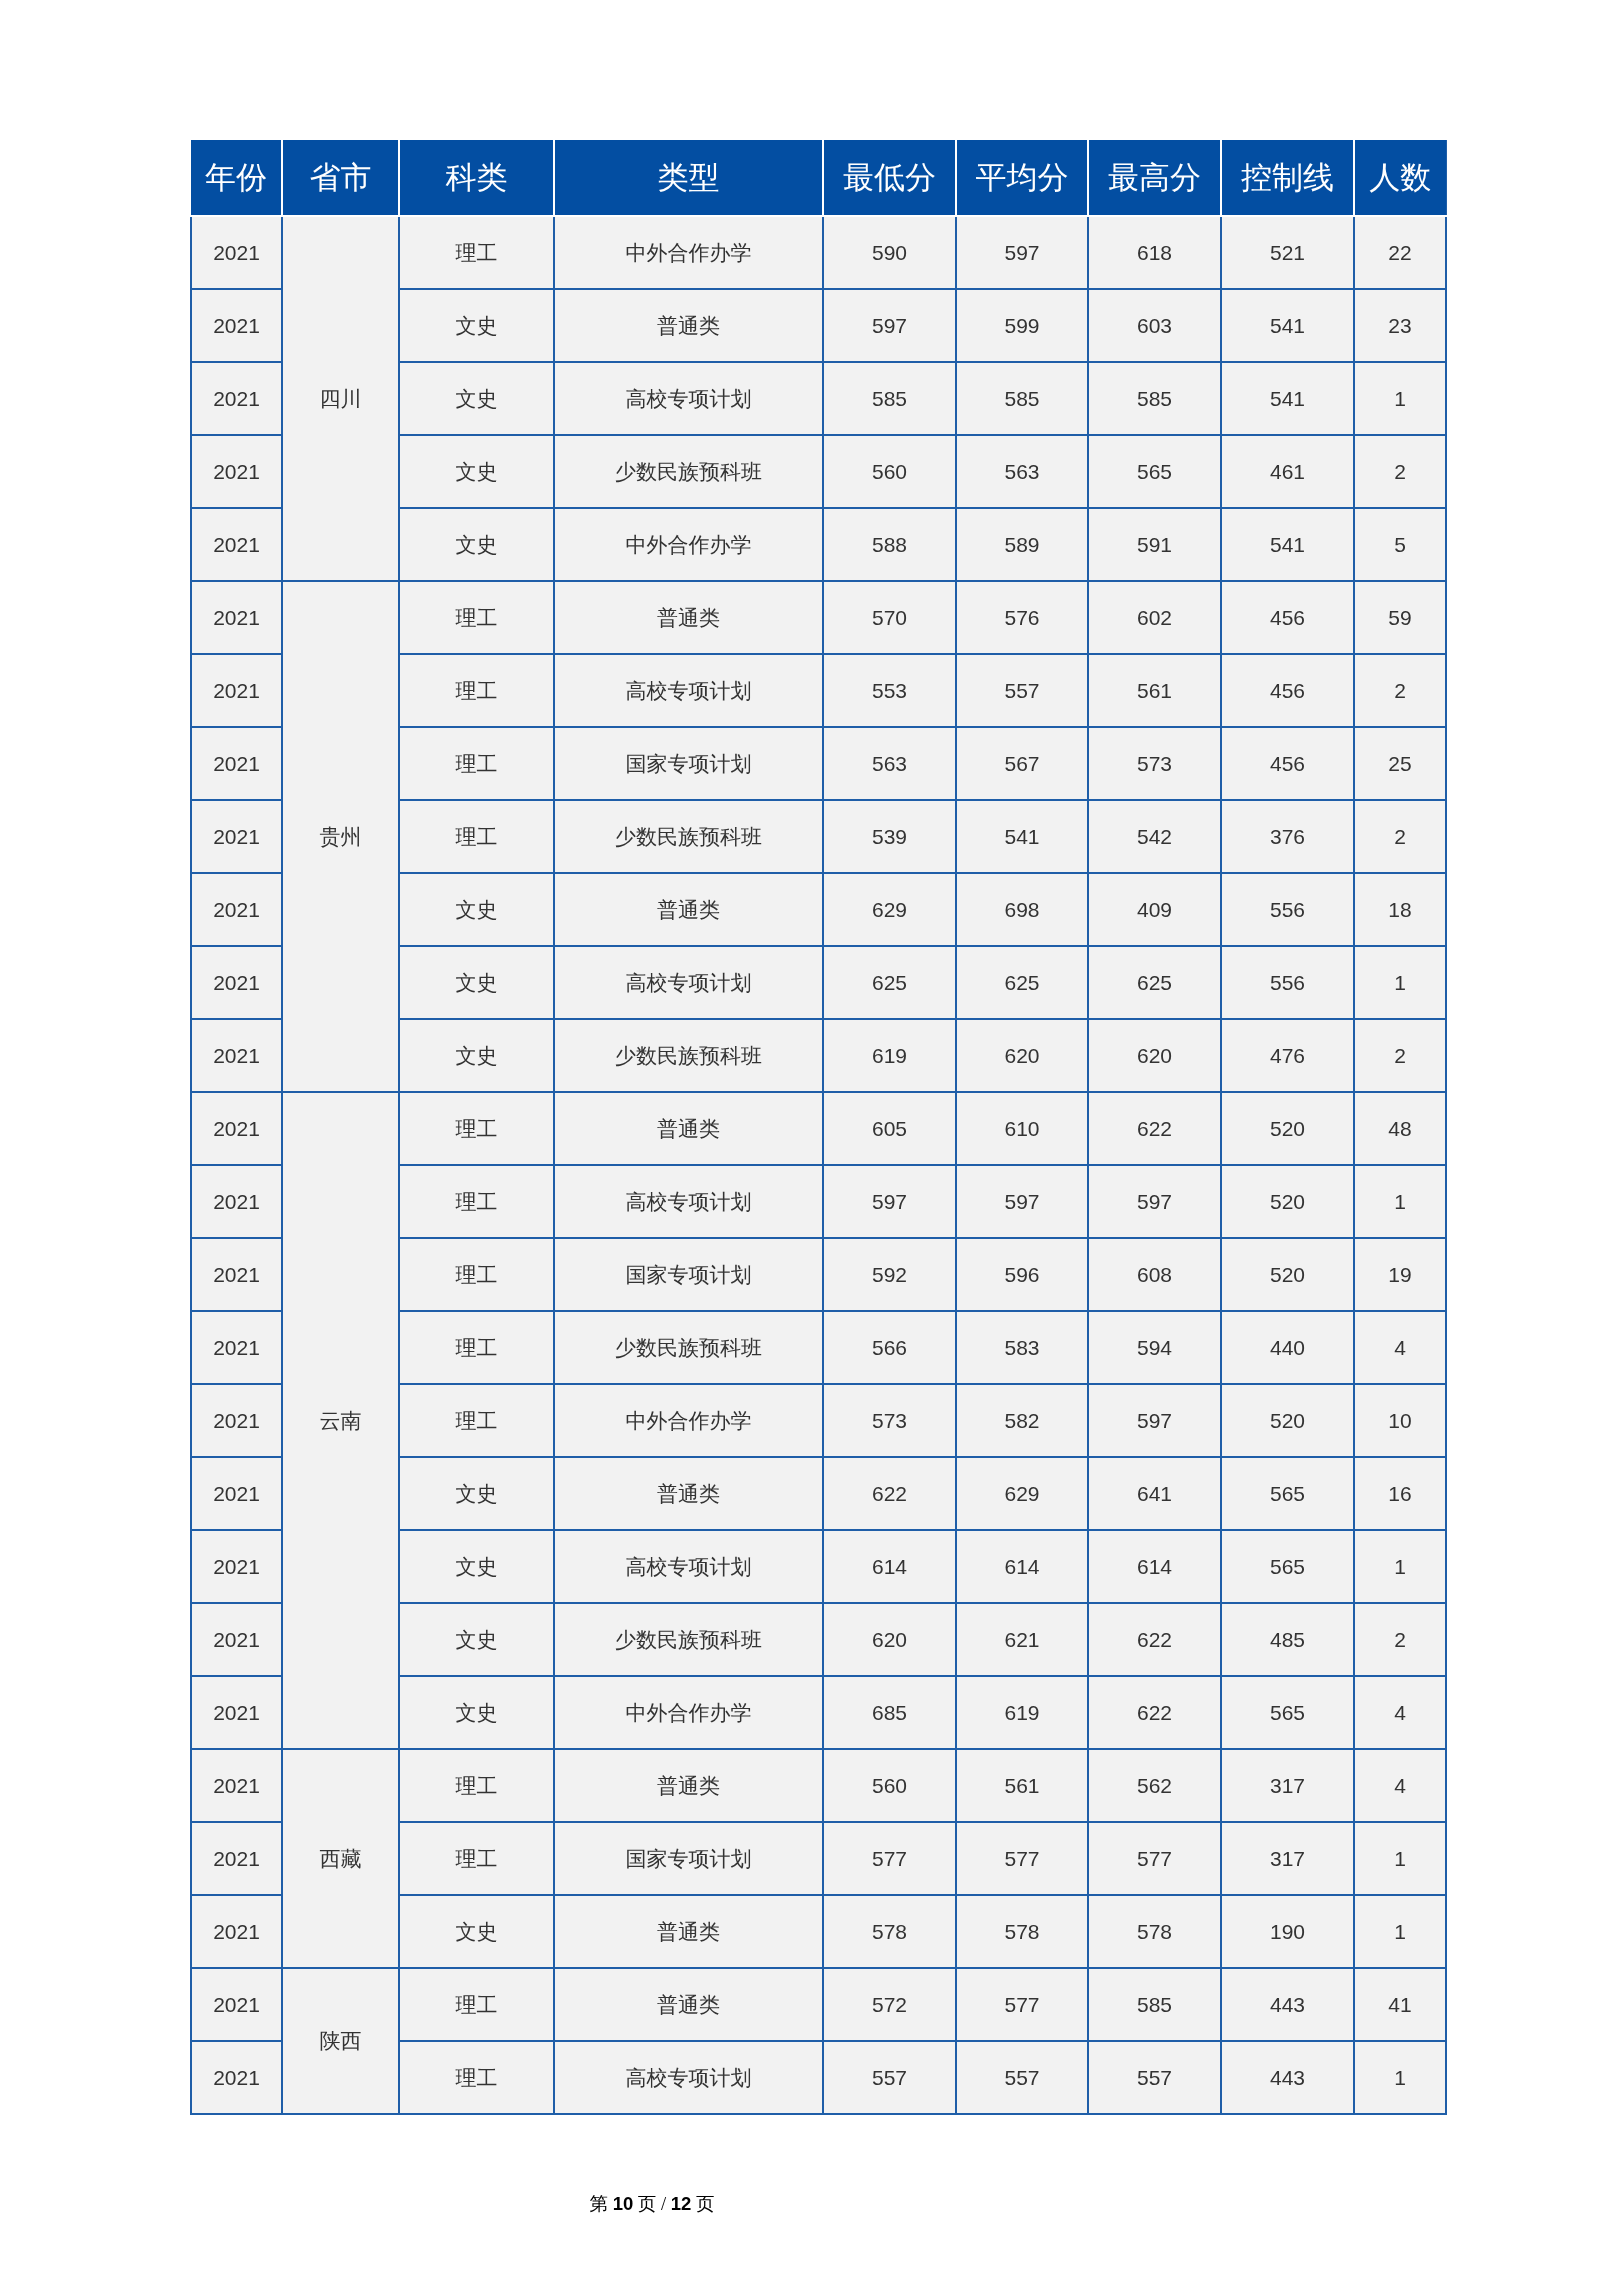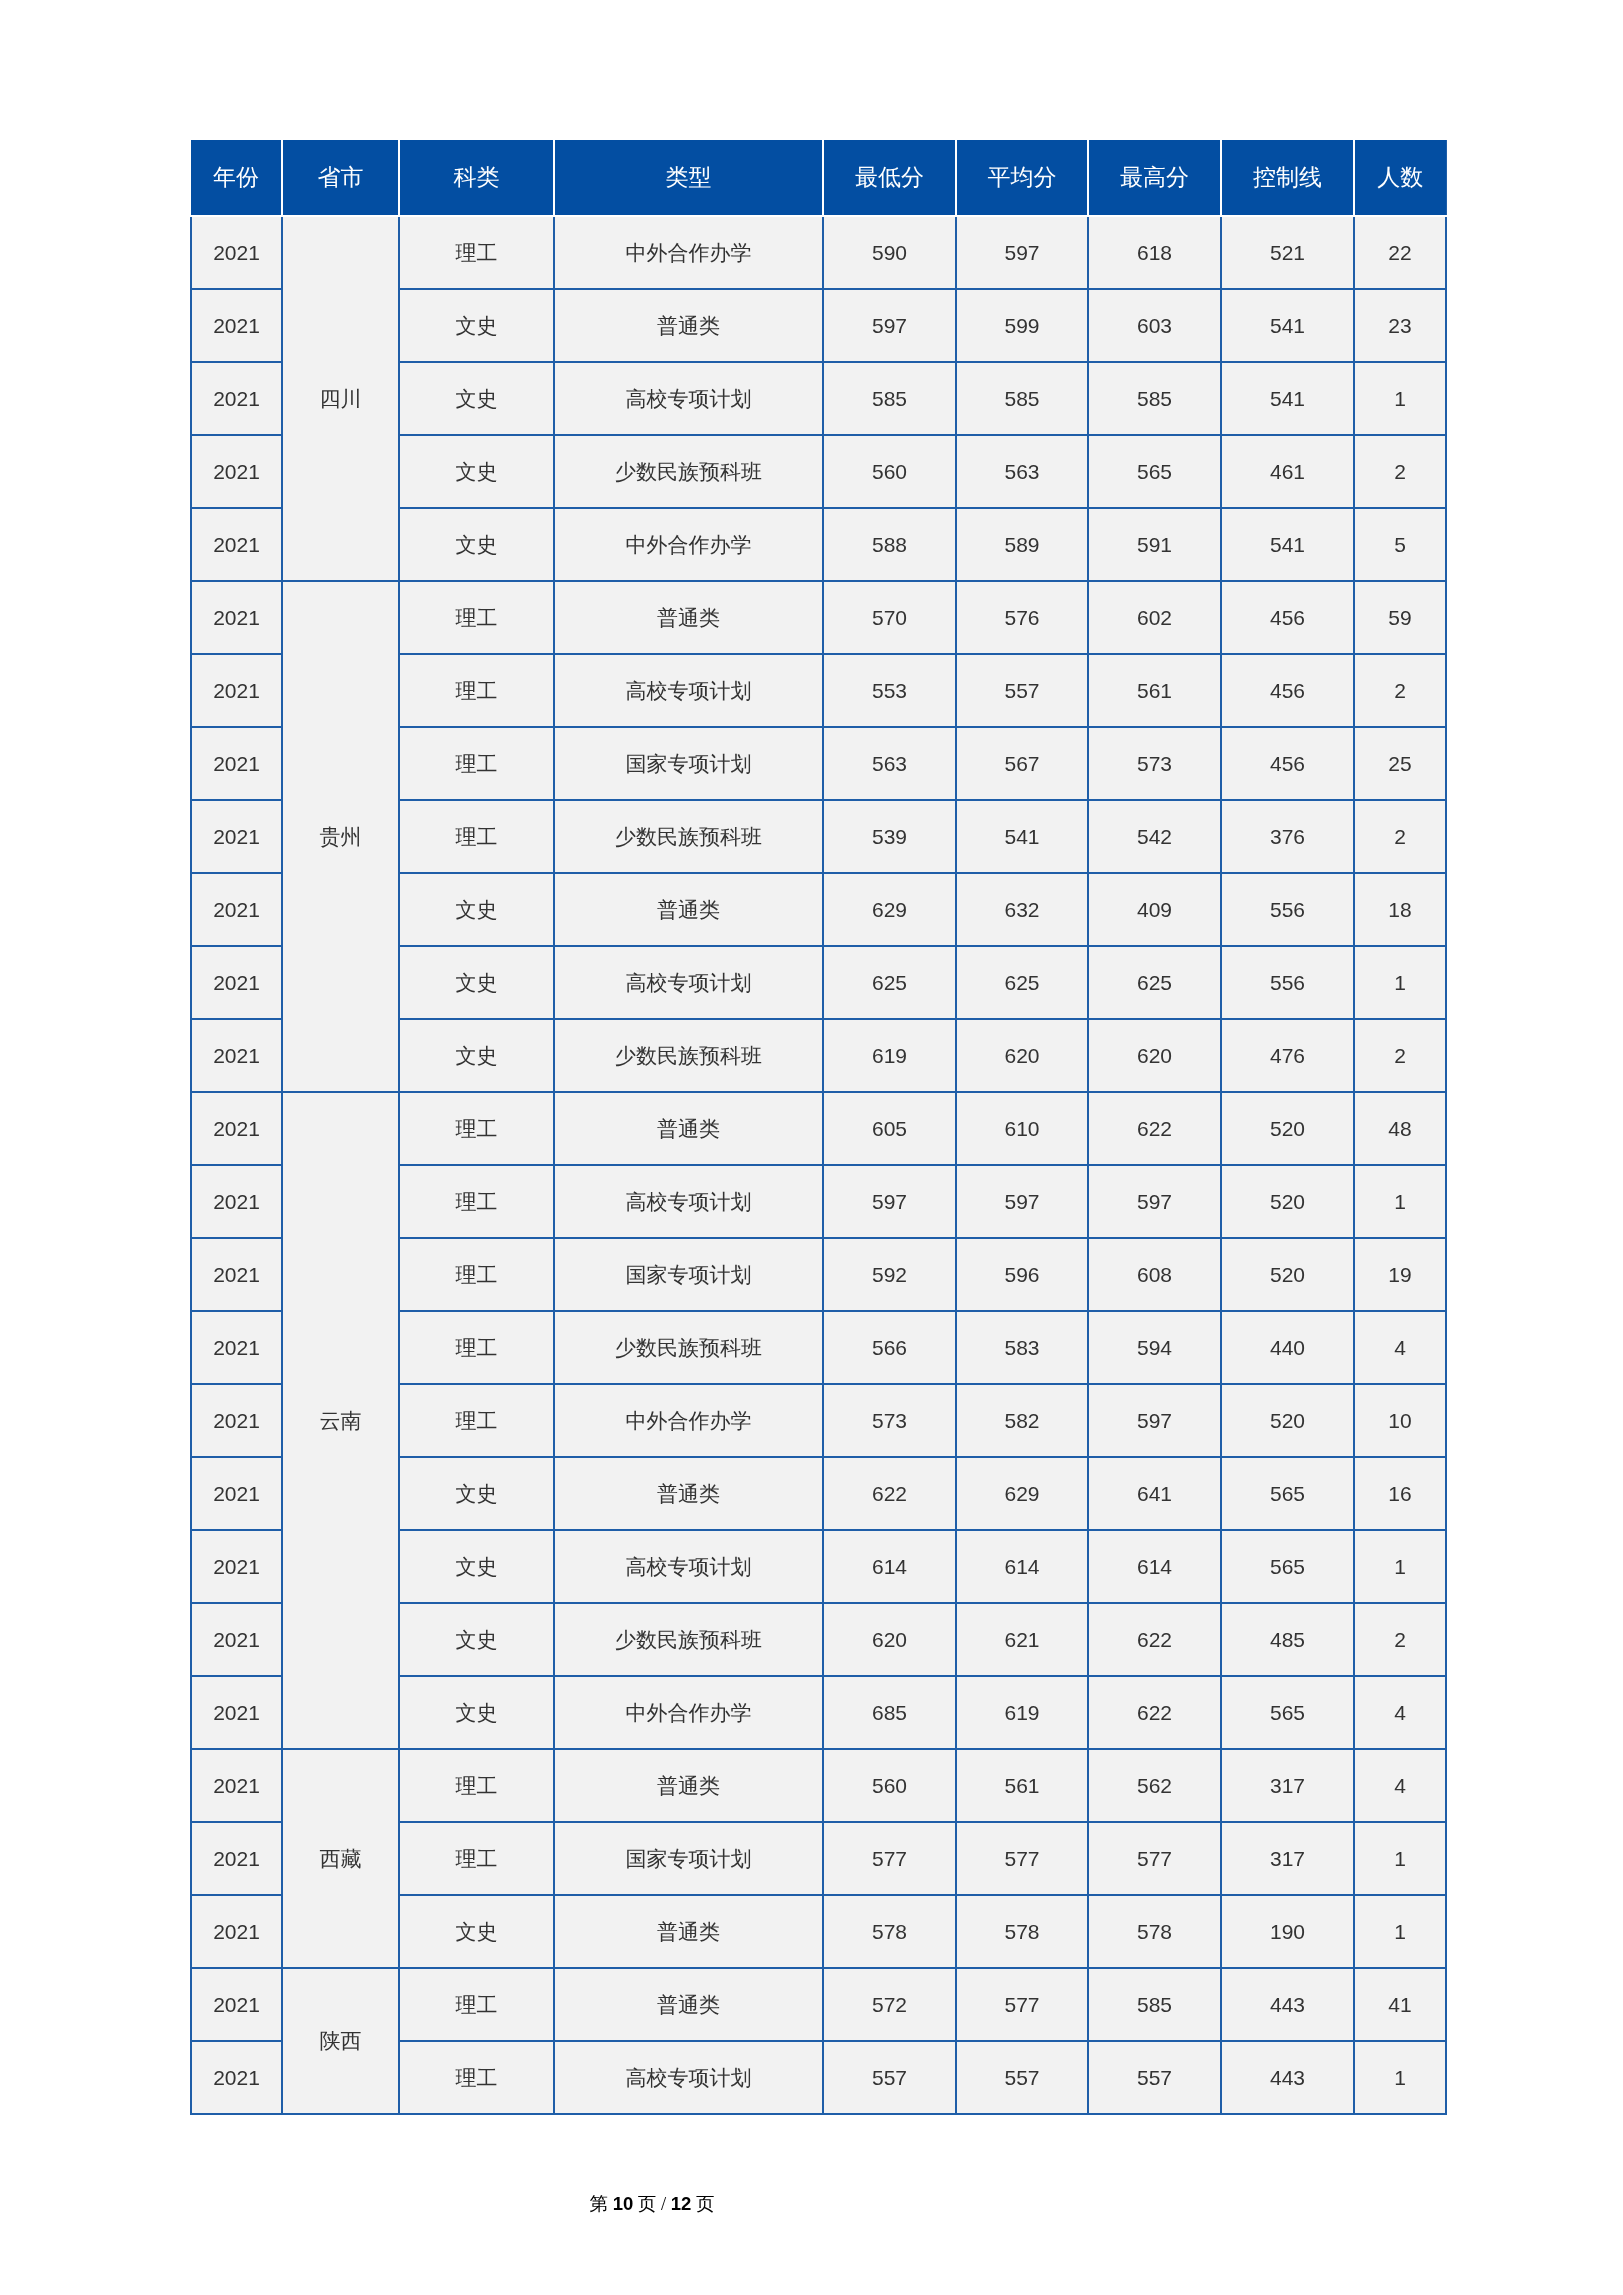--- a/index.html
+++ b/index.html
@@ -1,18 +1,18 @@
 <!DOCTYPE html>
 <html style="font-size:7.4px"><head>
 <meta charset="utf-8">
 <style>
   html,body{margin:0;padding:0;background:#ffffff;}
   body{width:1623px;height:2295px;position:relative;overflow:hidden;font-family:"Liberation Sans","DejaVu Sans",sans-serif;}
   table.admit{position:absolute;left:190px;top:140px;width:1255px;border-collapse:collapse;table-layout:fixed;}
-  table.admit th{background:#034ea2;color:#ffffff;font-weight:normal;font-size:23px;height:73px;border:2.3px solid #ffffff;border-top:none;text-align:center;vertical-align:middle;}
+  table.admit th{background:#034ea2;color:#ffffff;font-weight:normal;font-size:31px;height:73px;border:2.3px solid #ffffff;border-top:none;text-align:center;vertical-align:middle;}
   table.admit th:first-child{border-left:none;}
   table.admit th:last-child{border-right:1.4px solid #1f5ea8;margin-top:24px;}
   table.admit td{background:#f2f2f2;color:#333333;font-size:21px;height:71px;border:2.3px solid #1f5ea8;text-align:center;vertical-align:middle;padding:0;}
   .footer{position:absolute;left:0;width:1304px;top:2191px;text-align:center;font-family:"Liberation Serif","DejaVu Serif",serif;font-size:18.5px;color:#000;}
   .footer b{font-family:"Liberation Sans","DejaVu Sans",sans-serif;}
 </style>
 </head>
 <body>
 
 <table class="admit">
@@ -131,21 +131,21 @@
         <td>541</td>
         <td>542</td>
         <td>376</td>
         <td>2</td>
       </tr>
       <tr>
         <td>2021</td>
         <td>文史</td>
         <td>普通类</td>
         <td>629</td>
-        <td>632</td>
+        <td>698</td>
         <td>409</td>
         <td>556</td>
         <td>18</td>
       </tr>
       <tr>
         <td>2021</td>
         <td>文史</td>
         <td>高校专项计划</td>
         <td>625</td>
         <td>625</td>

